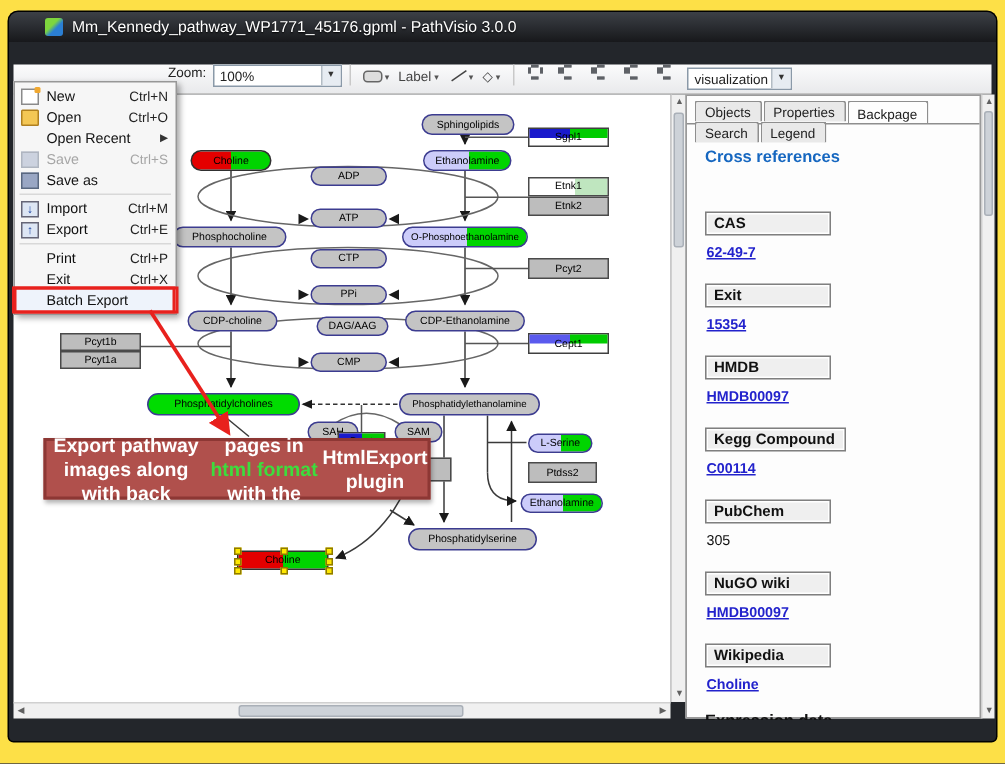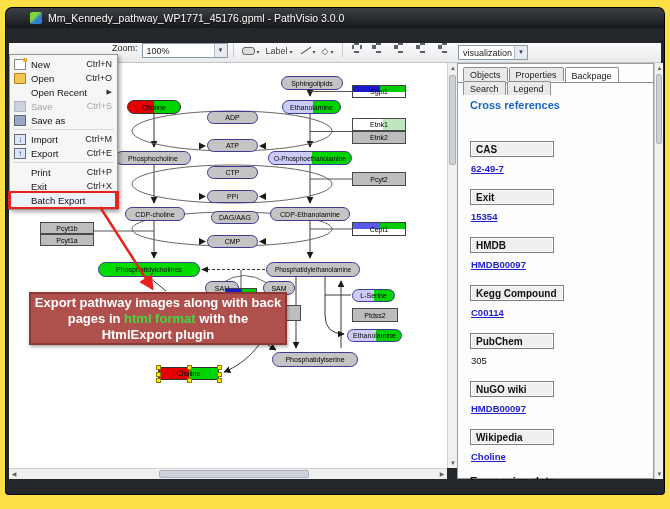--- a/index.html
+++ b/index.html
@@ -74,22 +74,22 @@
   .fm-item.hl{box-shadow:0 0 0 2px #e8211d;background:#eef3fb;justify-content:center;}
   .fm-sep{height:1px;background:#d8d8d8;margin:2px 3px;}
   .fm-sub{font-size:7px;color:#333;}
   .mi-new{background:#fff;border:1px solid #8a8a8a;position:relative;}
   .mi-new::after{content:"";position:absolute;right:-2px;top:-2px;width:4px;height:4px;background:#f0a830;border-radius:1px;}
   .mi-open{background:#f4c755;border:1px solid #b08020;border-radius:1px;}
   .mi-save{background:#9aa7c4;border:1px solid #5a6880;}
   .mi-save.off{opacity:.45;}
   .mi-port{background:#dde6f4;border:1px solid #667;color:#1540a0;font-size:8px;line-height:9px;text-align:center;font-weight:bold;}
   
-  #callout{position:absolute;left:29px;top:292px;width:258px;height:53px;z-index:10;border:2px solid #8d3734;
-    display:flex;flex-direction:column;align-items:center;justify-content:center;text-align:center;
+  #callout{position:absolute;left:29px;top:292px;width:258px;height:41px;z-index:10;border:2px solid #8d3734;
+    display:flex;flex-direction:row;align-items:center;justify-content:center;text-align:center;
     font-weight:bold;font-size:13px;color:#fff;line-height:16px;box-shadow:1px 2px 3px rgba(0,0,0,.3);}
   #anno-svg,#edge-svg{position:absolute;pointer-events:none;}
   #anno-svg{left:0;top:0;z-index:30;}
   #edge-svg{left:0;top:0;z-index:1;}
 </style>
 </head>
 <body>
 
 <div id="stage">
   <div id="win"></div>

